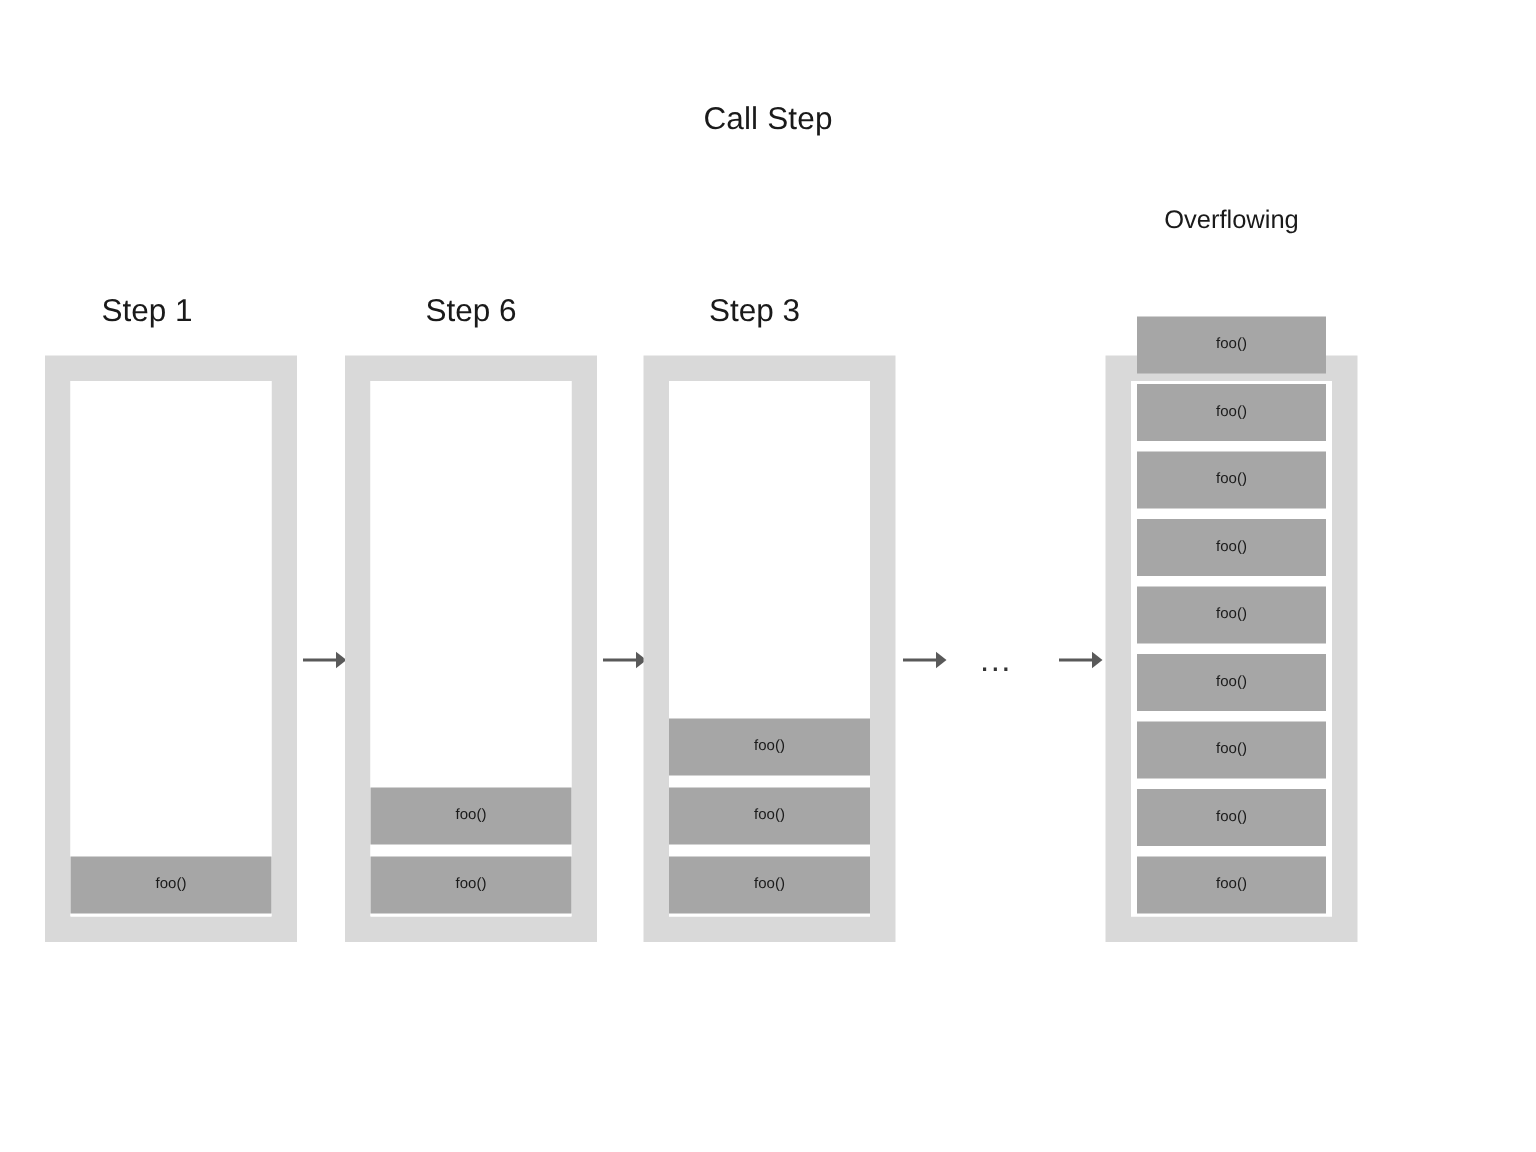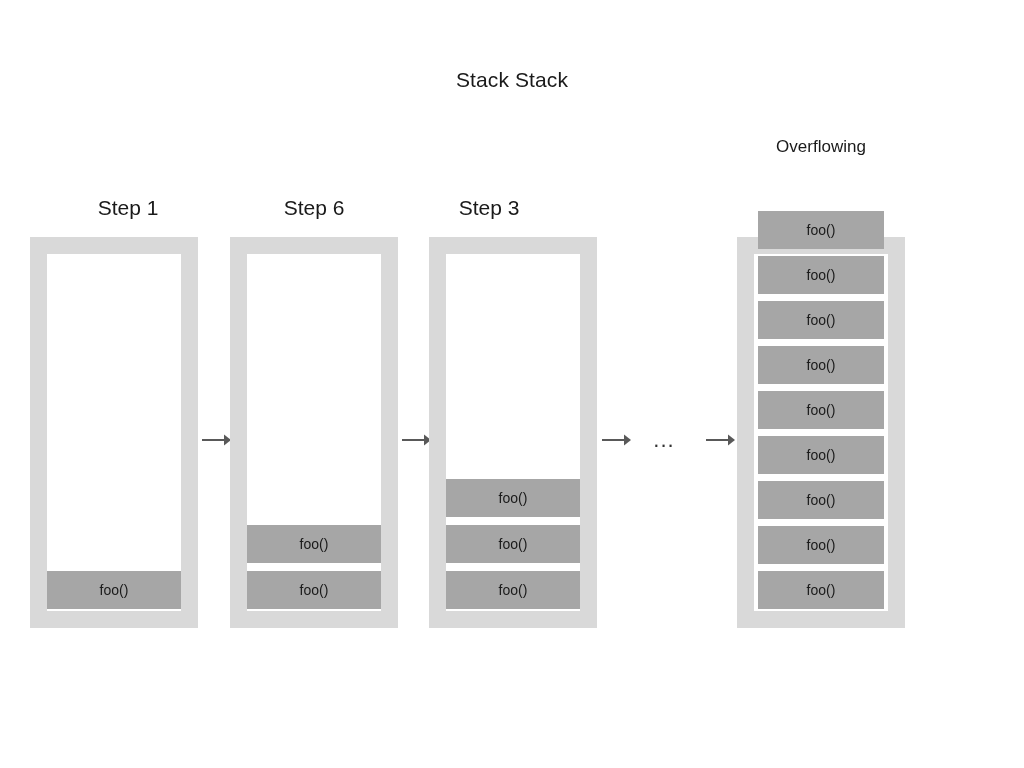--- a/index.html
+++ b/index.html
@@ -90,21 +90,21 @@
     display: flex;
     flex-direction: column;
     gap: 8px;
   }
   .foo-box {
     height: 38px;
     background: #a6a6a6;
     display: flex;
     align-items: center;
     justify-content: center;
-    font-size: 14px;
+    font-size: 10px;
     line-height: 16px;
     color: #1a1a1a;
     box-sizing: border-box;
   }
 
   
   .overflow-boxes {
     position: absolute;
     left: 21px;
     bottom: 19px;
@@ -139,25 +139,25 @@
     line-height: 24px;
     color: #333333;
     letter-spacing: 1px;
   }
 </style>
 </head>
 <body>
 
 <div id="canvas">
 
-  <div class="diagram-title">Stack Stack</div>
+  <div class="diagram-title">Call Step</div>
 
   <div class="overflow-title">Overflowing</div>
 
-  <div class="step-title" style="left:44px;">Step 1</div>
+  <div class="step-title" style="left:14px;">Step 1</div>
   <div class="stack-col" style="left:30px;">
     <div class="stack-frame">
       <div class="frame-inner"></div>
     </div>
     <div class="frame-boxes">
       <div class="foo-box">foo()</div>
     </div>
   </div>
 
   <div class="arrow" style="left:200px;">
@@ -178,21 +178,21 @@
     </div>
   </div>
 
   <div class="arrow" style="left:400px;">
     <svg width="32" height="24" viewBox="0 0 32 24" aria-hidden="true">
       <line x1="2" y1="12" x2="24" y2="12" stroke="#595959" stroke-width="2"></line>
       <polygon points="24,6.5 31,12 24,17.5" fill="#595959"></polygon>
     </svg>
   </div>
 
-  <div class="step-title" style="left:405px;">Step 3</div>
+  <div class="step-title" style="left:419px;">Step 3</div>
   <div class="stack-col" style="left:429px;">
     <div class="stack-frame">
       <div class="frame-inner"></div>
     </div>
     <div class="frame-boxes">
       <div class="foo-box">foo()</div>
       <div class="foo-box">foo()</div>
       <div class="foo-box">foo()</div>
     </div>
   </div>

